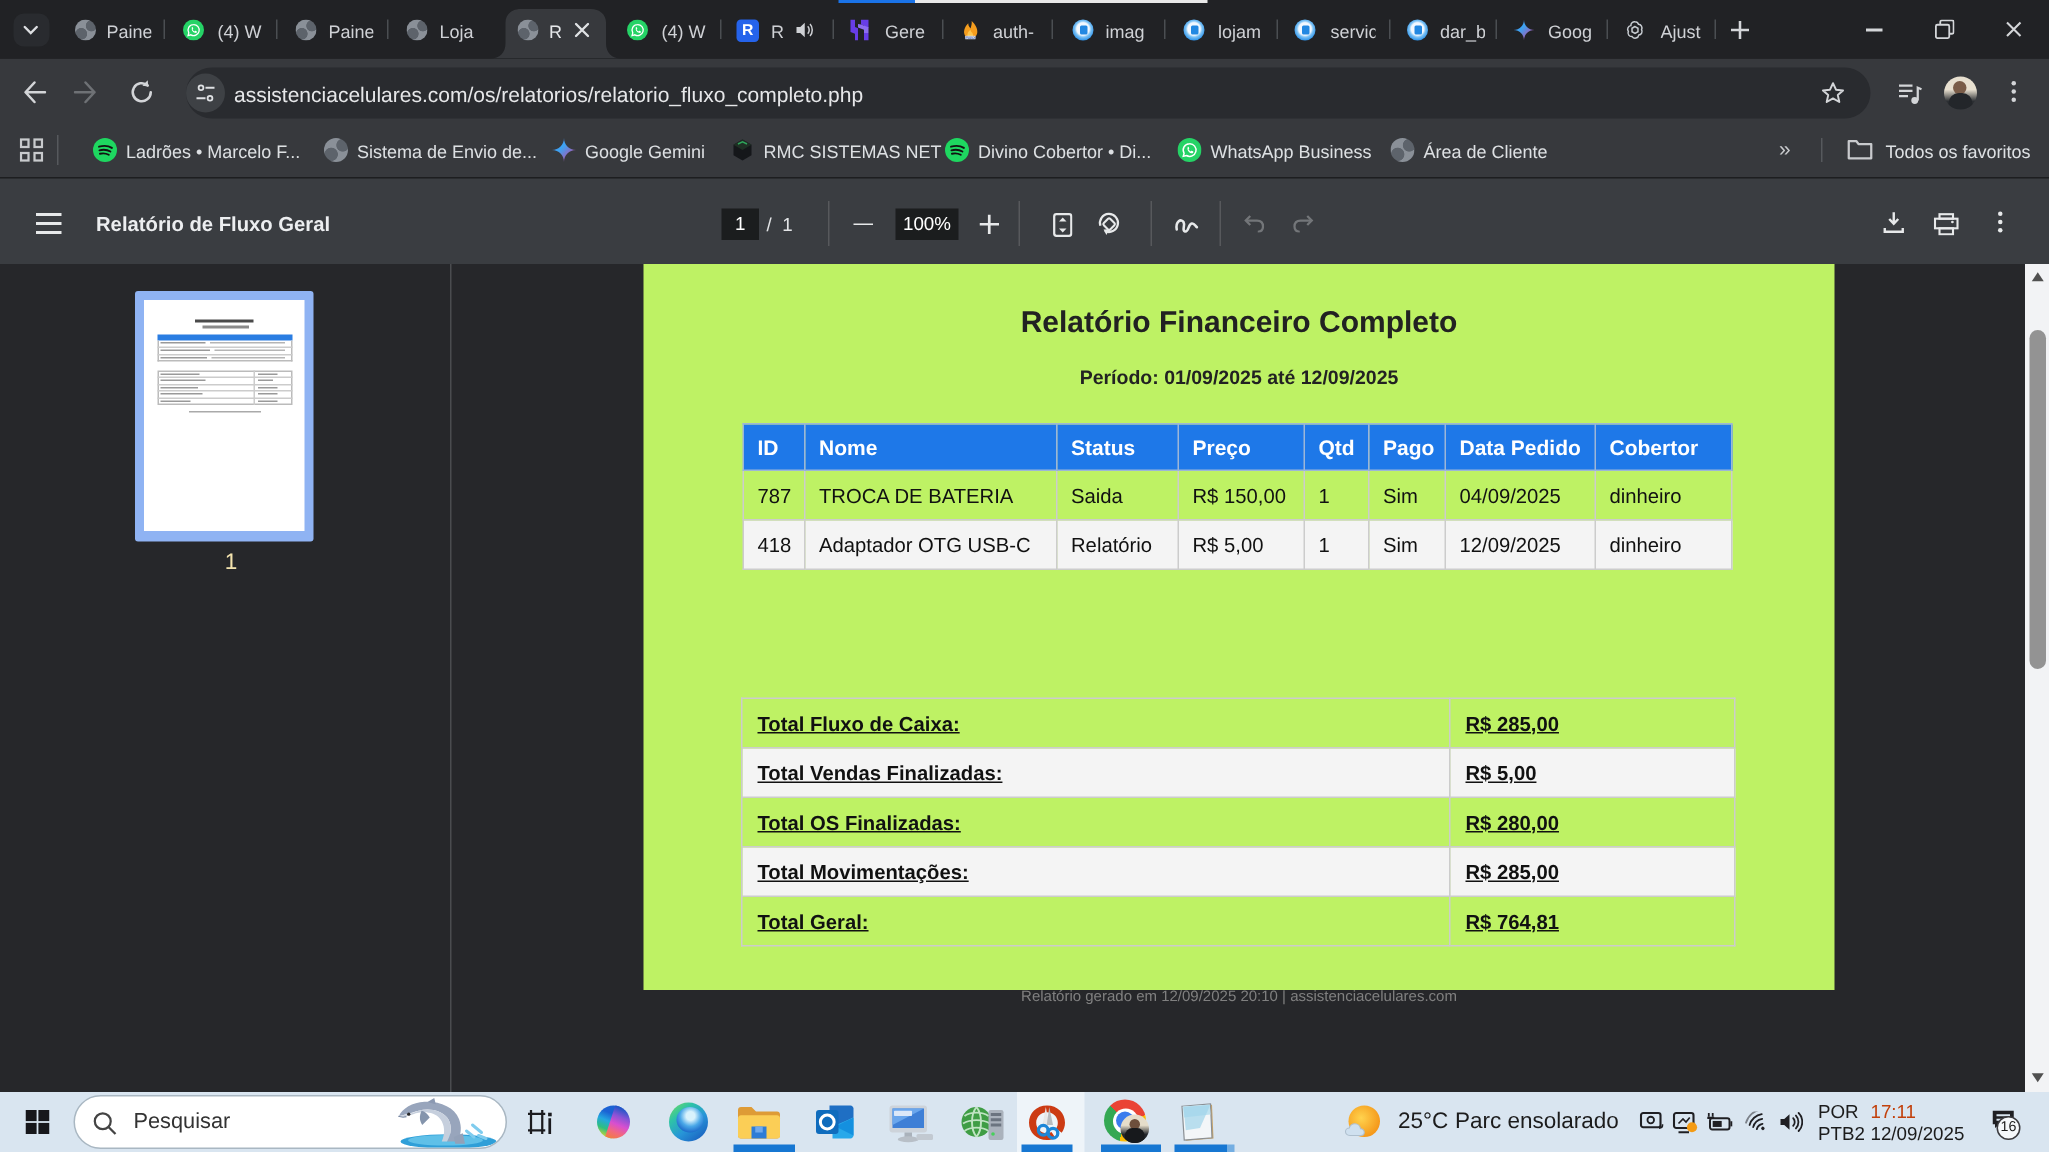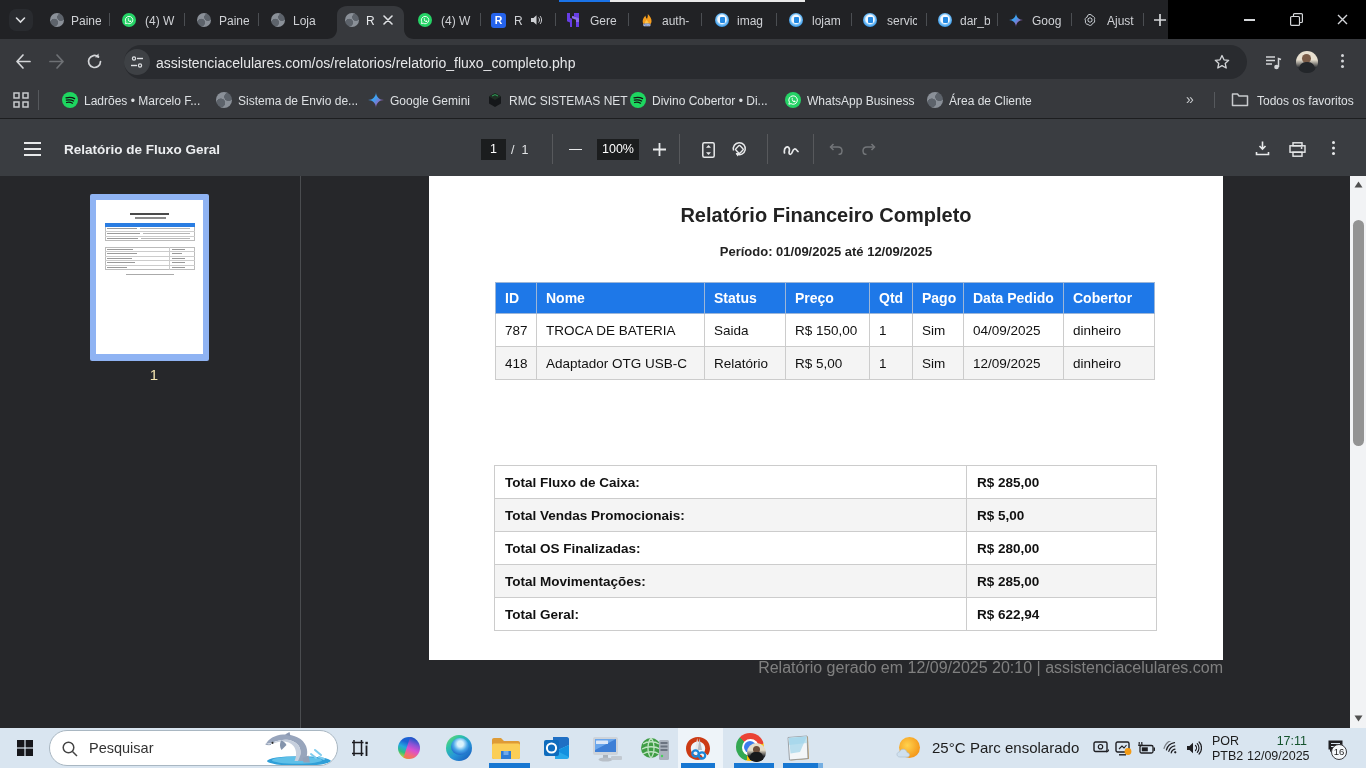--- a/index.html
+++ b/index.html
@@ -1,21 +1,21 @@
 <!DOCTYPE html>
 <html><head>
 <meta charset="utf-8">
 <style>
   * { margin:0; padding:0; box-sizing:border-box; }
   html,body { width:1366px; height:768px; overflow:hidden; background:#000; }
   body { font-family:"Liberation Sans", sans-serif; position:relative; }
   .abs { position:absolute; }
 
   
-  #tabstrip { left:0; top:0; width:1168px; height:39px; background:#212225; }
+  #tabstrip { left:0; top:0; width:1366px; height:39px; background:#212225; }
   .tab-ico { position:absolute; top:13px; width:14px; height:14px; }
   .tab-txt { position:absolute; top:13.5px; font-size:12px; color:#cfd1d5; white-space:nowrap; overflow:hidden; }
   .tab-sep { position:absolute; top:13px; width:1px; height:13px; background:#4b4e52; }
   .globe { border-radius:50%; position:absolute;
     background: radial-gradient(circle at 30% 68%, #5d636b 0 27%, transparent 30%),
                 radial-gradient(circle at 78% 30%, #5d636b 0 24%, transparent 27%),
                 #8a9098; }
 
   
   #toolbar { left:0; top:39px; width:1366px; height:45px; background:#37393d; }
@@ -24,26 +24,26 @@
   .bm-txt { position:absolute; top:94px; font-size:12px; color:#dde0e3; white-space:nowrap; }
 
   
   #pdfbar { left:0; top:119px; width:1366px; height:57px; background:#3a3d41; }
 
   
   #viewer { left:0; top:176px; width:1366px; height:552px; background:#26272a; }
   #vdivider { left:300px; top:176px; width:1px; height:552px; background:#4a4c4f; }
 
   
-  #page { left:429px; top:176px; width:794px; height:484px; background:#ffffff; color:#000; }
+  #page { left:429px; top:176px; width:794px; height:484px; background:#bef264; color:#000; }
   #page table { position:absolute; border-collapse:collapse; table-layout:fixed; }
   #t1 th { background:#1e78e8; color:#fff; font-size:14px; font-weight:bold; text-align:left; padding:0 0 0 9px; height:31px; border:1px solid #9cb6d8; }
   #t1 td { font-size:13.5px; color:#111; padding:0 0 0 9px; height:33px; border:1px solid #ccc; }
   #t1 tr.stripe td { background:#f4f4f4; }
-  #t2 td { font-size:13.5px; font-weight:bold; color:#111; padding:0 0 0 10px; height:33px; border:1px solid #ccc; }
+  #t2 td { font-size:13.5px; font-weight:bold; color:#111; padding:0 0 0 10px; height:33px; border:1px solid #ccc;text-decoration:underline; }
   #t2 tr.stripe td { background:#f4f4f4; }
 
   
   #taskbar { left:0; top:728px; width:1366px; height:40px; background:#d9e5f0; }
 </style>
 </head>
 <body>
   <div class="abs" id="tabstrip">
 
     <div class="abs" style="left:559px;top:0;width:51px;height:2px;background:#1a73e8"></div>
@@ -400,38 +400,38 @@
         </tr>
     </tbody>
     </table>
     <table id="t2" style="left:65px;top:289px">
       <tbody>
         <tr>
           <td style="width:472px">Total Fluxo de Caixa:</td>
           <td style="width:190px">R$ 285,00</td>
         </tr>
       <tr class="stripe">
-          <td>Total Vendas Promocionais:</td>
+          <td>Total Vendas Finalizadas:</td>
           <td>R$ 5,00</td>
         </tr>
       <tr>
           <td>Total OS Finalizadas:</td>
           <td>R$ 280,00</td>
         </tr>
       <tr class="stripe">
           <td>Total Movimentações:</td>
           <td>R$ 285,00</td>
         </tr>
       <tr>
           <td>Total Geral:</td>
-          <td>R$ 622,94</td>
+          <td>R$ 764,81</td>
         </tr>
     </tbody>
     </table>
-    <div class="abs" style="left:0;top:483px;width:794px;text-align:right;font-size:16px;color:#808080">Relatório gerado em 12/09/2025 20:10 | assistenciacelulares.com</div>
+    <div class="abs" style="left:0;top:483px;width:794px;text-align:center;font-size:10px;color:#808080">Relatório gerado em 12/09/2025 20:10 | assistenciacelulares.com</div>
   </div>
 
   <div class="abs" style="left:1350px;top:176px;width:16px;height:552px;background:#f2f3f5"></div>
   <svg class="abs" style="left:1354px;top:181px" width="9" height="7" viewBox="0 0 9 7">
     <path d="M4.5 0.5 L8.5 6.5 L0.5 6.5 Z" fill="#505050"></path>
   </svg>
   <svg class="abs" style="left:1354px;top:715px" width="9" height="7" viewBox="0 0 9 7">
     <path d="M4.5 6.5 L8.5 0.5 L0.5 0.5 Z" fill="#505050"></path>
   </svg>
   <div class="abs" style="left:1352.5px;top:220px;width:11px;height:226px;border-radius:6px;background:#939393"></div>
@@ -581,21 +581,21 @@
         <path d="M1 7.5 C2.3 2.8 6.4 -0.6 11.2 -1.4" stroke-width="1.2" opacity="0.5"></path>
       </g>
     </svg>
     <svg class="abs" style="left:1186px;top:13px" width="16" height="14" viewBox="0 0 16 14">
       <path d="M1 5 L3.5 5 L7 1.8 L7 12.2 L3.5 9 L1 9 Z" fill="#1f1f23"></path>
       <path d="M9.5 4.5 C10.8 5.8 10.8 8.2 9.5 9.5 M11.3 2.7 C13.5 5 13.5 9 11.3 11.3 M13.1 1 C16.3 4.2 16.3 9.8 13.1 13" stroke="#1f1f23" stroke-width="1.2" fill="none" stroke-linecap="round"></path>
     </svg>
 
     <div class="abs" style="left:1212px;top:6px;font-size:12.5px;color:#1c1c1c">POR</div>
     <div class="abs" style="left:1212px;top:21px;font-size:12.5px;color:#1c1c1c">PTB2</div>
-    <div class="abs" style="left:1247px;top:6px;width:60px;text-align:right;font-size:12.5px;color:#14532d">17:11</div>
+    <div class="abs" style="left:1247px;top:6px;width:60px;text-align:left;font-size:12.5px;color:#c2410c">17:11</div>
     <div class="abs" style="left:1247px;top:21px;width:60px;text-align:right;font-size:12.5px;color:#1c1c1c">12/09/2025</div>
 
     <svg class="abs" style="left:1327px;top:11px" width="17" height="15" viewBox="0 0 17 15">
       <path d="M1.5 1.5 L15.5 1.5 L15.5 10.5 L6 10.5 L3 13 L3 10.5 L1.5 10.5 Z" fill="#1f1f23"></path>
       <path d="M4 4.5 L13 4.5 M4 7.5 L10 7.5" stroke="#d9e5f0" stroke-width="1.2"></path>
     </svg>
     <div class="abs" style="left:1331px;top:16px;width:16px;height:16px;border-radius:50%;background:#f5f8fb;border:1.4px solid #3a3a3e;font-size:9.5px;color:#1c1c1c;text-align:center;line-height:13.5px">16</div>
   </div>
 
 </body></html>

